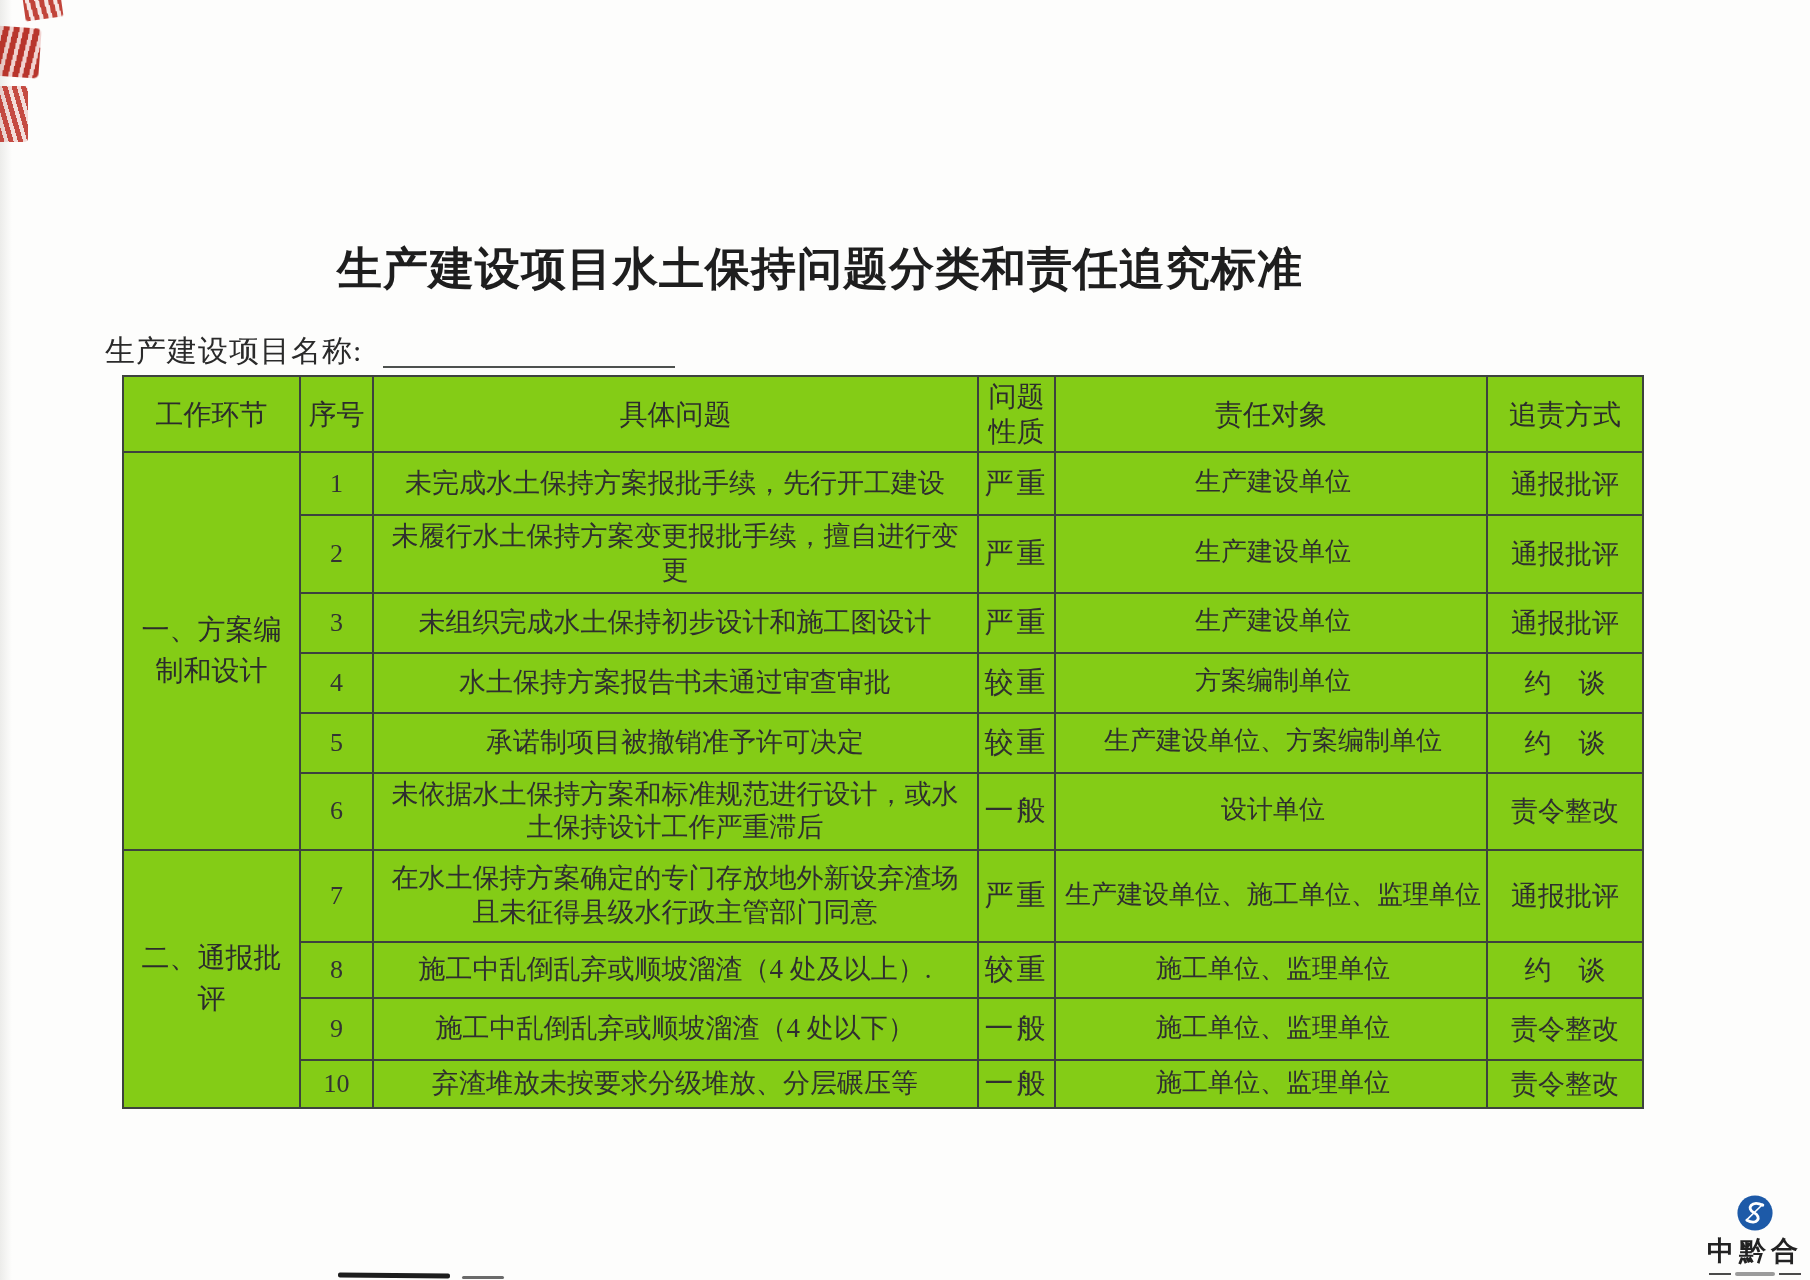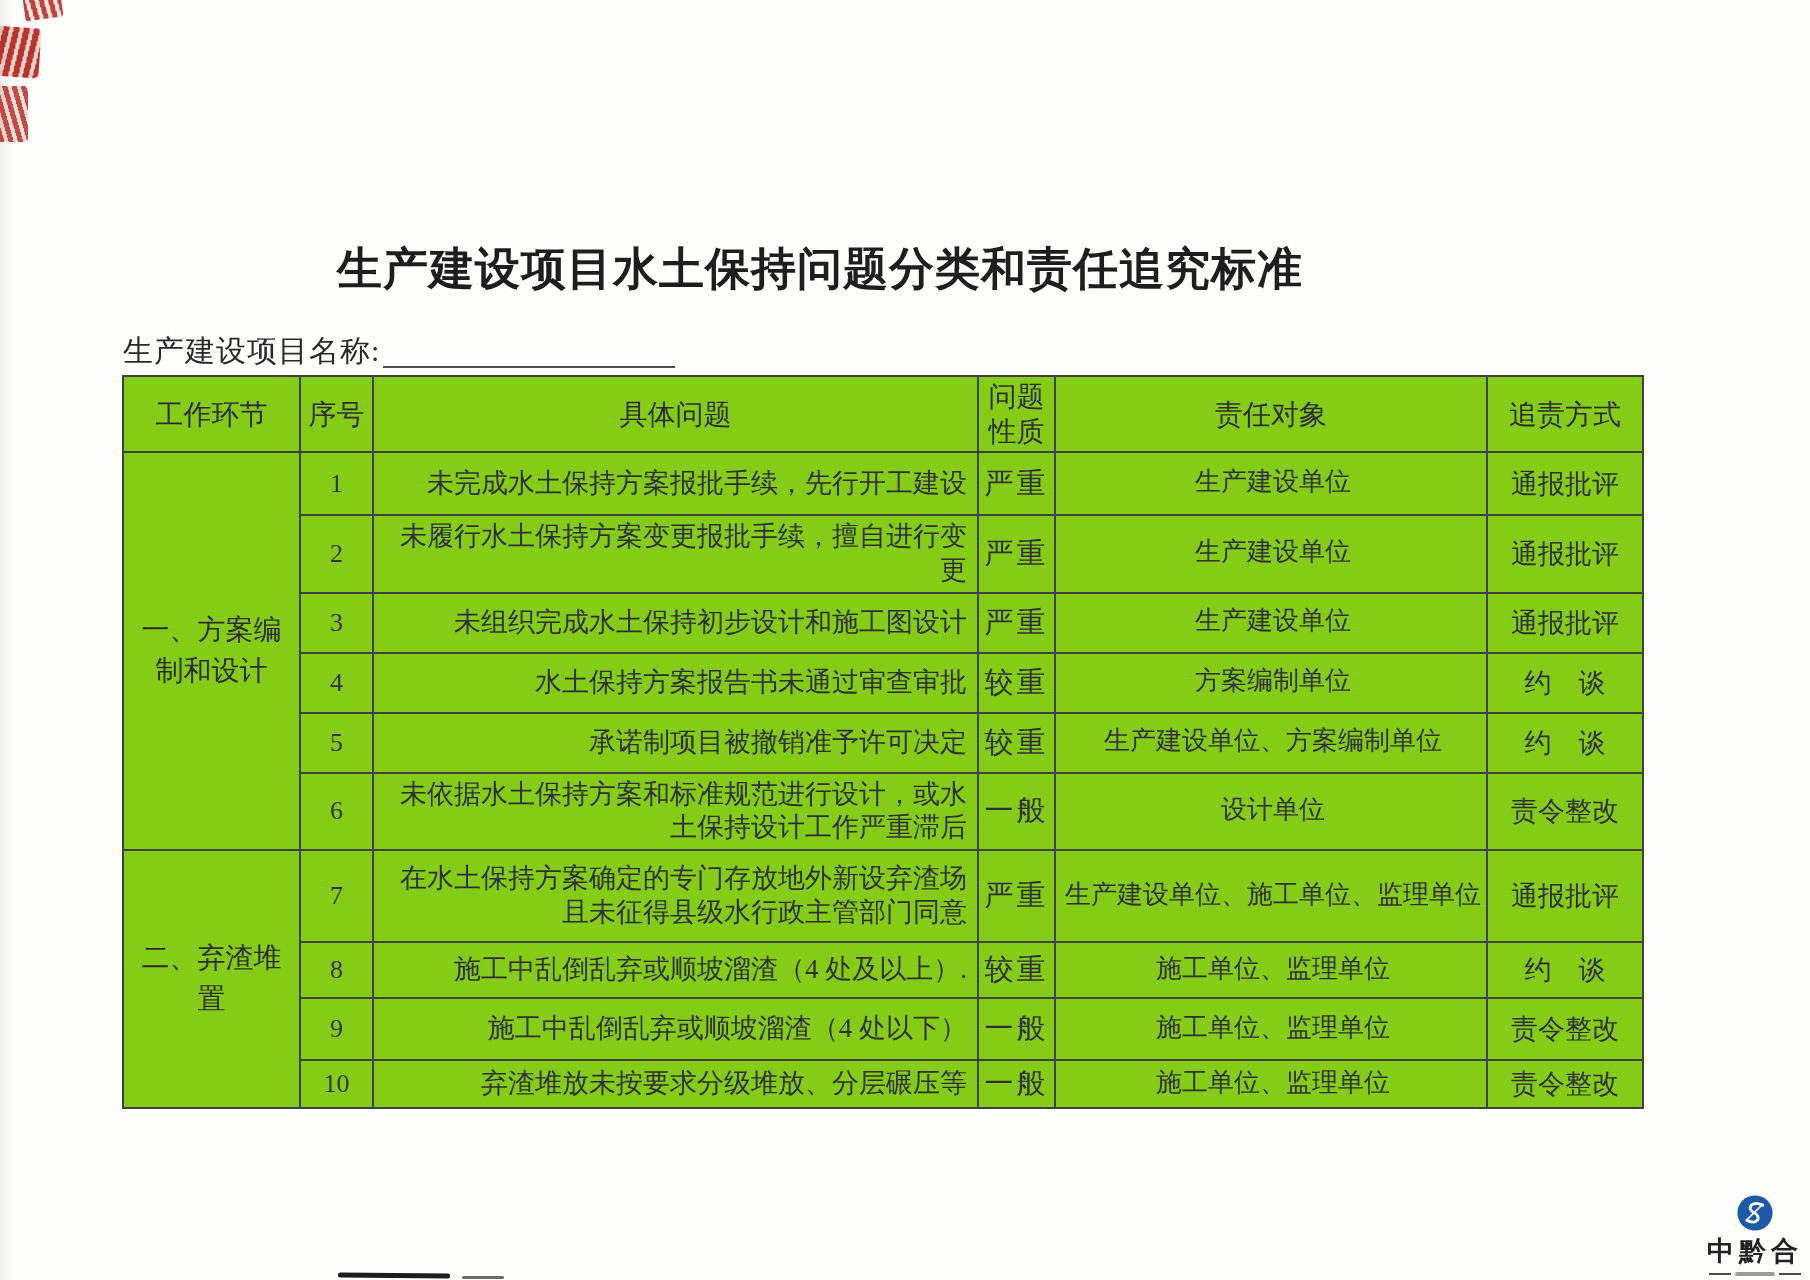--- a/index.html
+++ b/index.html
@@ -25,21 +25,21 @@
     background:#1d1d1d;border-radius:2px;transform:rotate(.4deg);}
   .bottom-mark2{position:absolute;left:462px;top:1276px;width:42px;height:3px;
     background:#6a6a6a;border-radius:2px;}
 
   .doc-title{
     position:absolute;left:337px;top:239px;
     font-size:45px;font-weight:bold;letter-spacing:1px;color:#1e1e1e;
     white-space:nowrap;
   }
   .project-name-label{
-    position:absolute;left:123px;top:331px;
+    position:absolute;left:105px;top:331px;
     font-size:30px;letter-spacing:1px;color:#2a2a2a;white-space:nowrap;
   }
   .project-name-line{
     position:absolute;left:383px;top:336px;width:292px;height:30px;
     border-bottom:2px solid #4d514e;
     font-size:26px;text-align:center;color:#2a2a2a;
   }
 
   .std-table{
     position:absolute;left:122px;top:375px;
@@ -47,21 +47,21 @@
     background:#84cc16;
   }
   .std-table td,.std-table th{
     border:2px solid #3d423e;
     font-weight:normal;vertical-align:middle;
     overflow:hidden;
   }
   th.h{font-size:28px;text-align:center;line-height:1.25;padding:2px 4px;color:#2c2c2c;}
   td.c-group{font-size:28px;text-align:center;line-height:1.45;padding:0 10px;color:#2c2c2c;margin-left:43px;}
   td.c-seq{font-size:26px;text-align:center;color:#333;}
-  td.c-problem{font-size:27px;text-align:right;padding:4px 10px 4px 9px;line-height:1.25;color:#2f2f2f;}
+  td.c-problem{font-size:27px;text-align:center;padding:4px 10px 4px 9px;line-height:1.25;color:#2f2f2f;}
   td.c-nature{font-size:29px;text-align:center;letter-spacing:3px;color:#2f2f2f;}
   td.c-resp{font-size:26px;text-align:center;padding:0 4px 4px 8px;color:#2f2f2f;}
   td.c-method{font-size:27px;text-align:center;color:#2f2f2f;}
 
   .logo{position:absolute;left:1697px;top:1194px;width:116px;text-align:center;}
   .logo-icon{display:block;margin:0 auto;}
   .logo-text{
     font-family:"Liberation Sans","DejaVu Sans",sans-serif;
     font-size:27px;font-weight:bold;letter-spacing:5px;color:#222;
     margin-top:1px;white-space:nowrap;
@@ -140,21 +140,21 @@
     <td class="c-method">约　谈</td>
   </tr>
   <tr style="height:70px">
     <td class="c-seq">6</td>
     <td class="c-problem">未依据水土保持方案和标准规范进行设计，或水土保持设计工作严重滞后</td>
     <td class="c-nature">一般</td>
     <td class="c-resp">设计单位</td>
     <td class="c-method">责令整改</td>
   </tr>
   <tr style="height:92px">
-    <td class="c-group" rowspan="4">二、弃渣堆置</td>
+    <td class="c-group" rowspan="4">二、通报批评</td>
     <td class="c-seq">7</td>
     <td class="c-problem">在水土保持方案确定的专门存放地外新设弃渣场且未征得县级水行政主管部门同意</td>
     <td class="c-nature">严重</td>
     <td class="c-resp">生产建设单位、施工单位、监理单位</td>
     <td class="c-method">通报批评</td>
   </tr>
   <tr style="height:56px">
     <td class="c-seq">8</td>
     <td class="c-problem">施工中乱倒乱弃或顺坡溜渣（4 处及以上）.</td>
     <td class="c-nature">较重</td>

